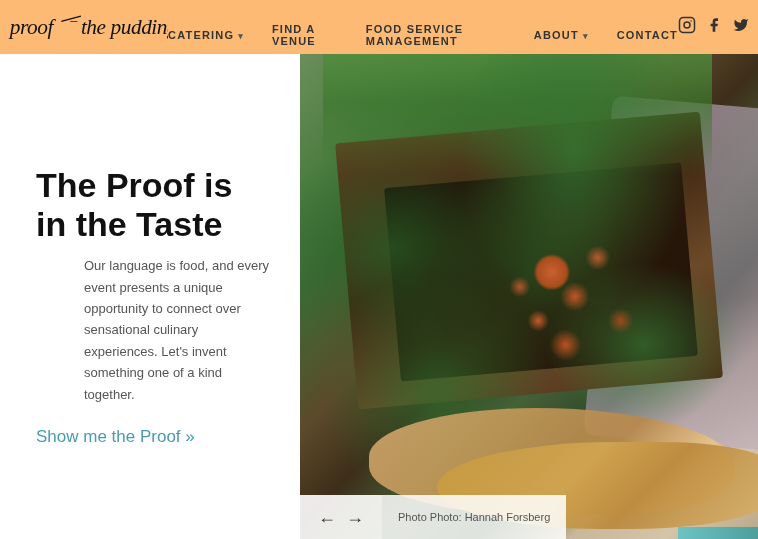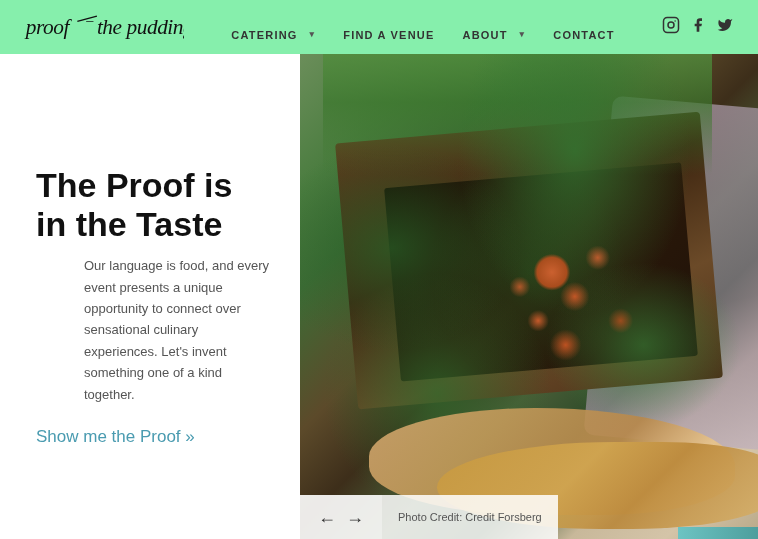--- a/index.html
+++ b/index.html
@@ -11,48 +11,48 @@
       height: 539px;
       overflow: hidden;
       position: relative;
     }
 
     
     header {
       display: flex;
       align-items: center;
       justify-content: space-between;
-      padding: 0 24px;
+      padding: 0 8px;
       height: 54px;
       position: absolute;
       top: 0;
       left: 0;
       right: 0;
       z-index: 10;
-      background: #86efac;
+      background: #fdba74;
     }
 
     nav {
       display: flex;
       align-items: center;
       gap: 28px;
     }
 
     .nav-item {
       font-family: Arial, Helvetica, sans-serif;
       font-size: 11px;
       font-weight: 600;
       letter-spacing: 1.2px;
       text-transform: uppercase;
       color: #333;
       cursor: pointer;
       text-decoration: none;
       display: flex;
-      align-items: flex-start;
-      gap: 12px;
+      align-items: flex-end;
+      gap: 4px;
       margin-top: 16px;
     }
 
     .nav-item .chevron {
       font-size: 9px;
       color: #555;
     }
 
     .social-icons {
       display: flex;
@@ -322,20 +322,23 @@
     </svg>
   </div>
 
   <nav>
     <a class="nav-item">
       <span>CATERING</span>
       <span class="chevron">▾</span>
     </a>
     <a class="nav-item">
       <span>FIND A VENUE</span>
+    </a>
+    <a class="nav-item">
+      <span>FOOD SERVICE MANAGEMENT</span>
     </a>
     <a class="nav-item">
       <span>ABOUT</span>
       <span class="chevron">▾</span>
     </a>
     <a class="nav-item">
       <span>CONTACT</span>
     </a>
   </nav>
 
@@ -389,19 +392,19 @@
 
         <div class="teal-stripe"></div>
       </div>
 
       <div class="image-nav-bar">
         <div class="nav-arrows">
           <span class="arrow-btn">←</span>
           <span class="arrow-btn">→</span>
         </div>
         <div class="photo-credit">
-          <span>Photo Credit: Credit Forsberg</span>
+          <span>Photo Photo: Hannah Forsberg</span>
         </div>
       </div>
     </div>
   </div>
 
 </div>
 
 </body></html>

